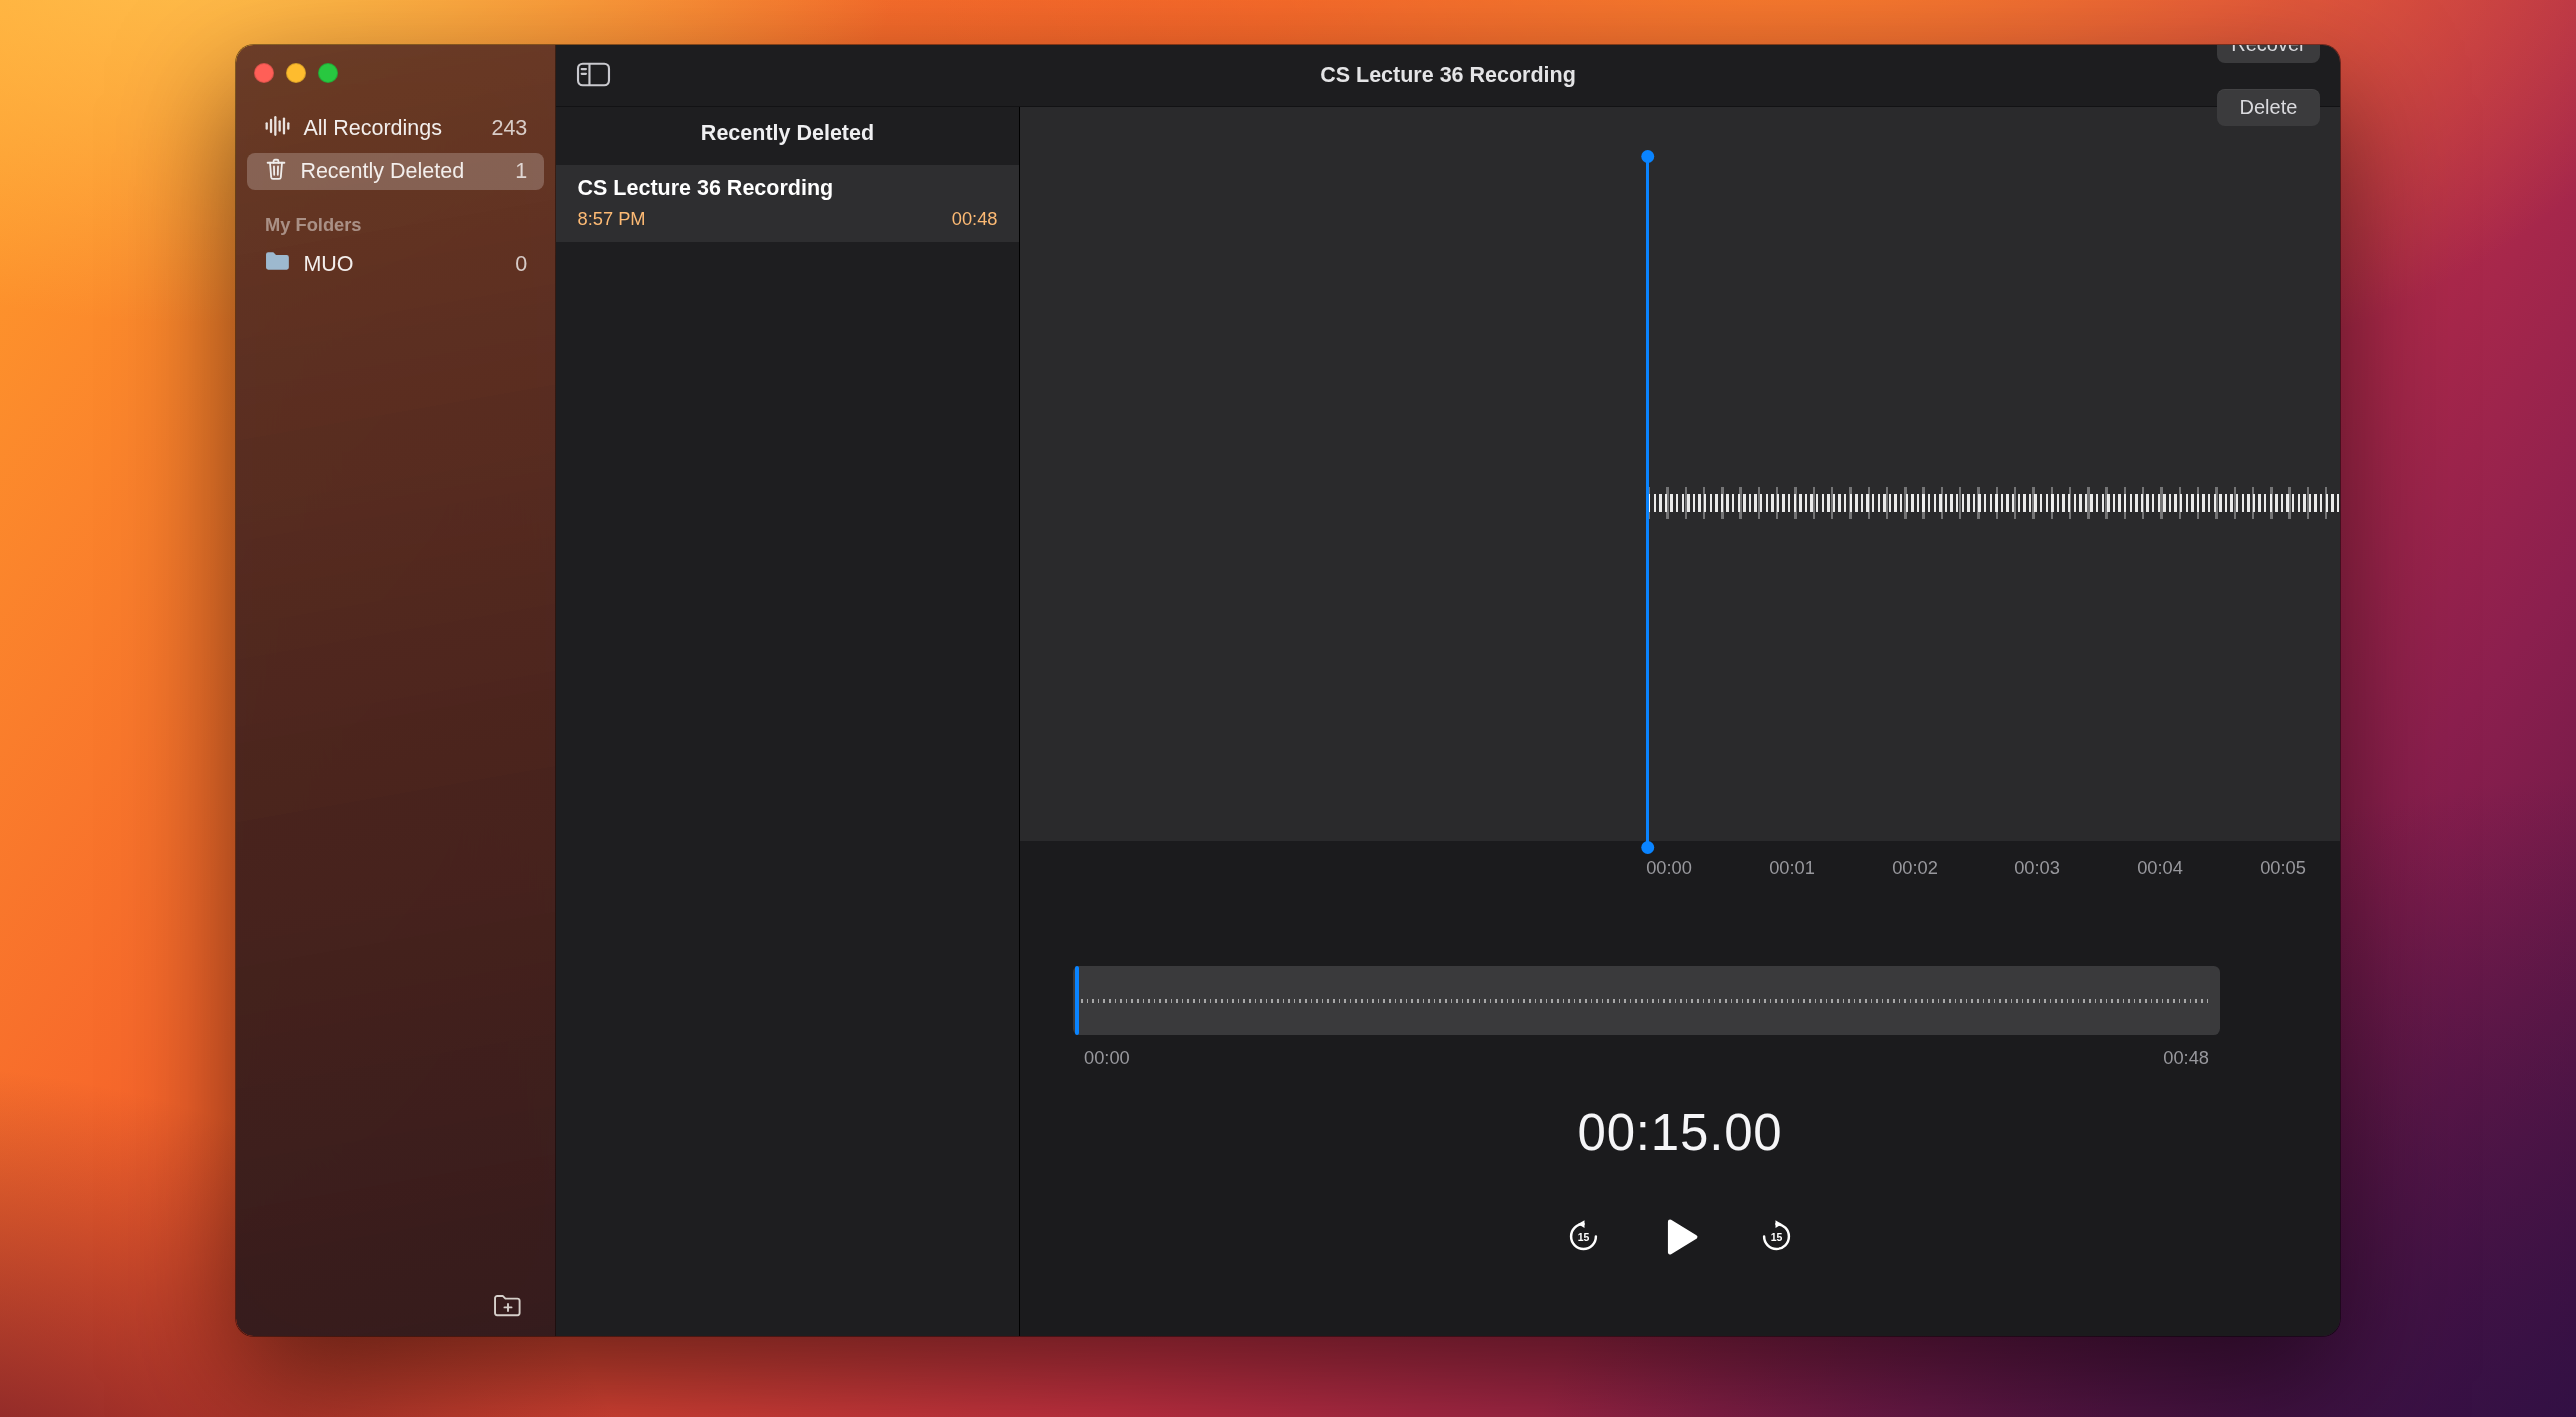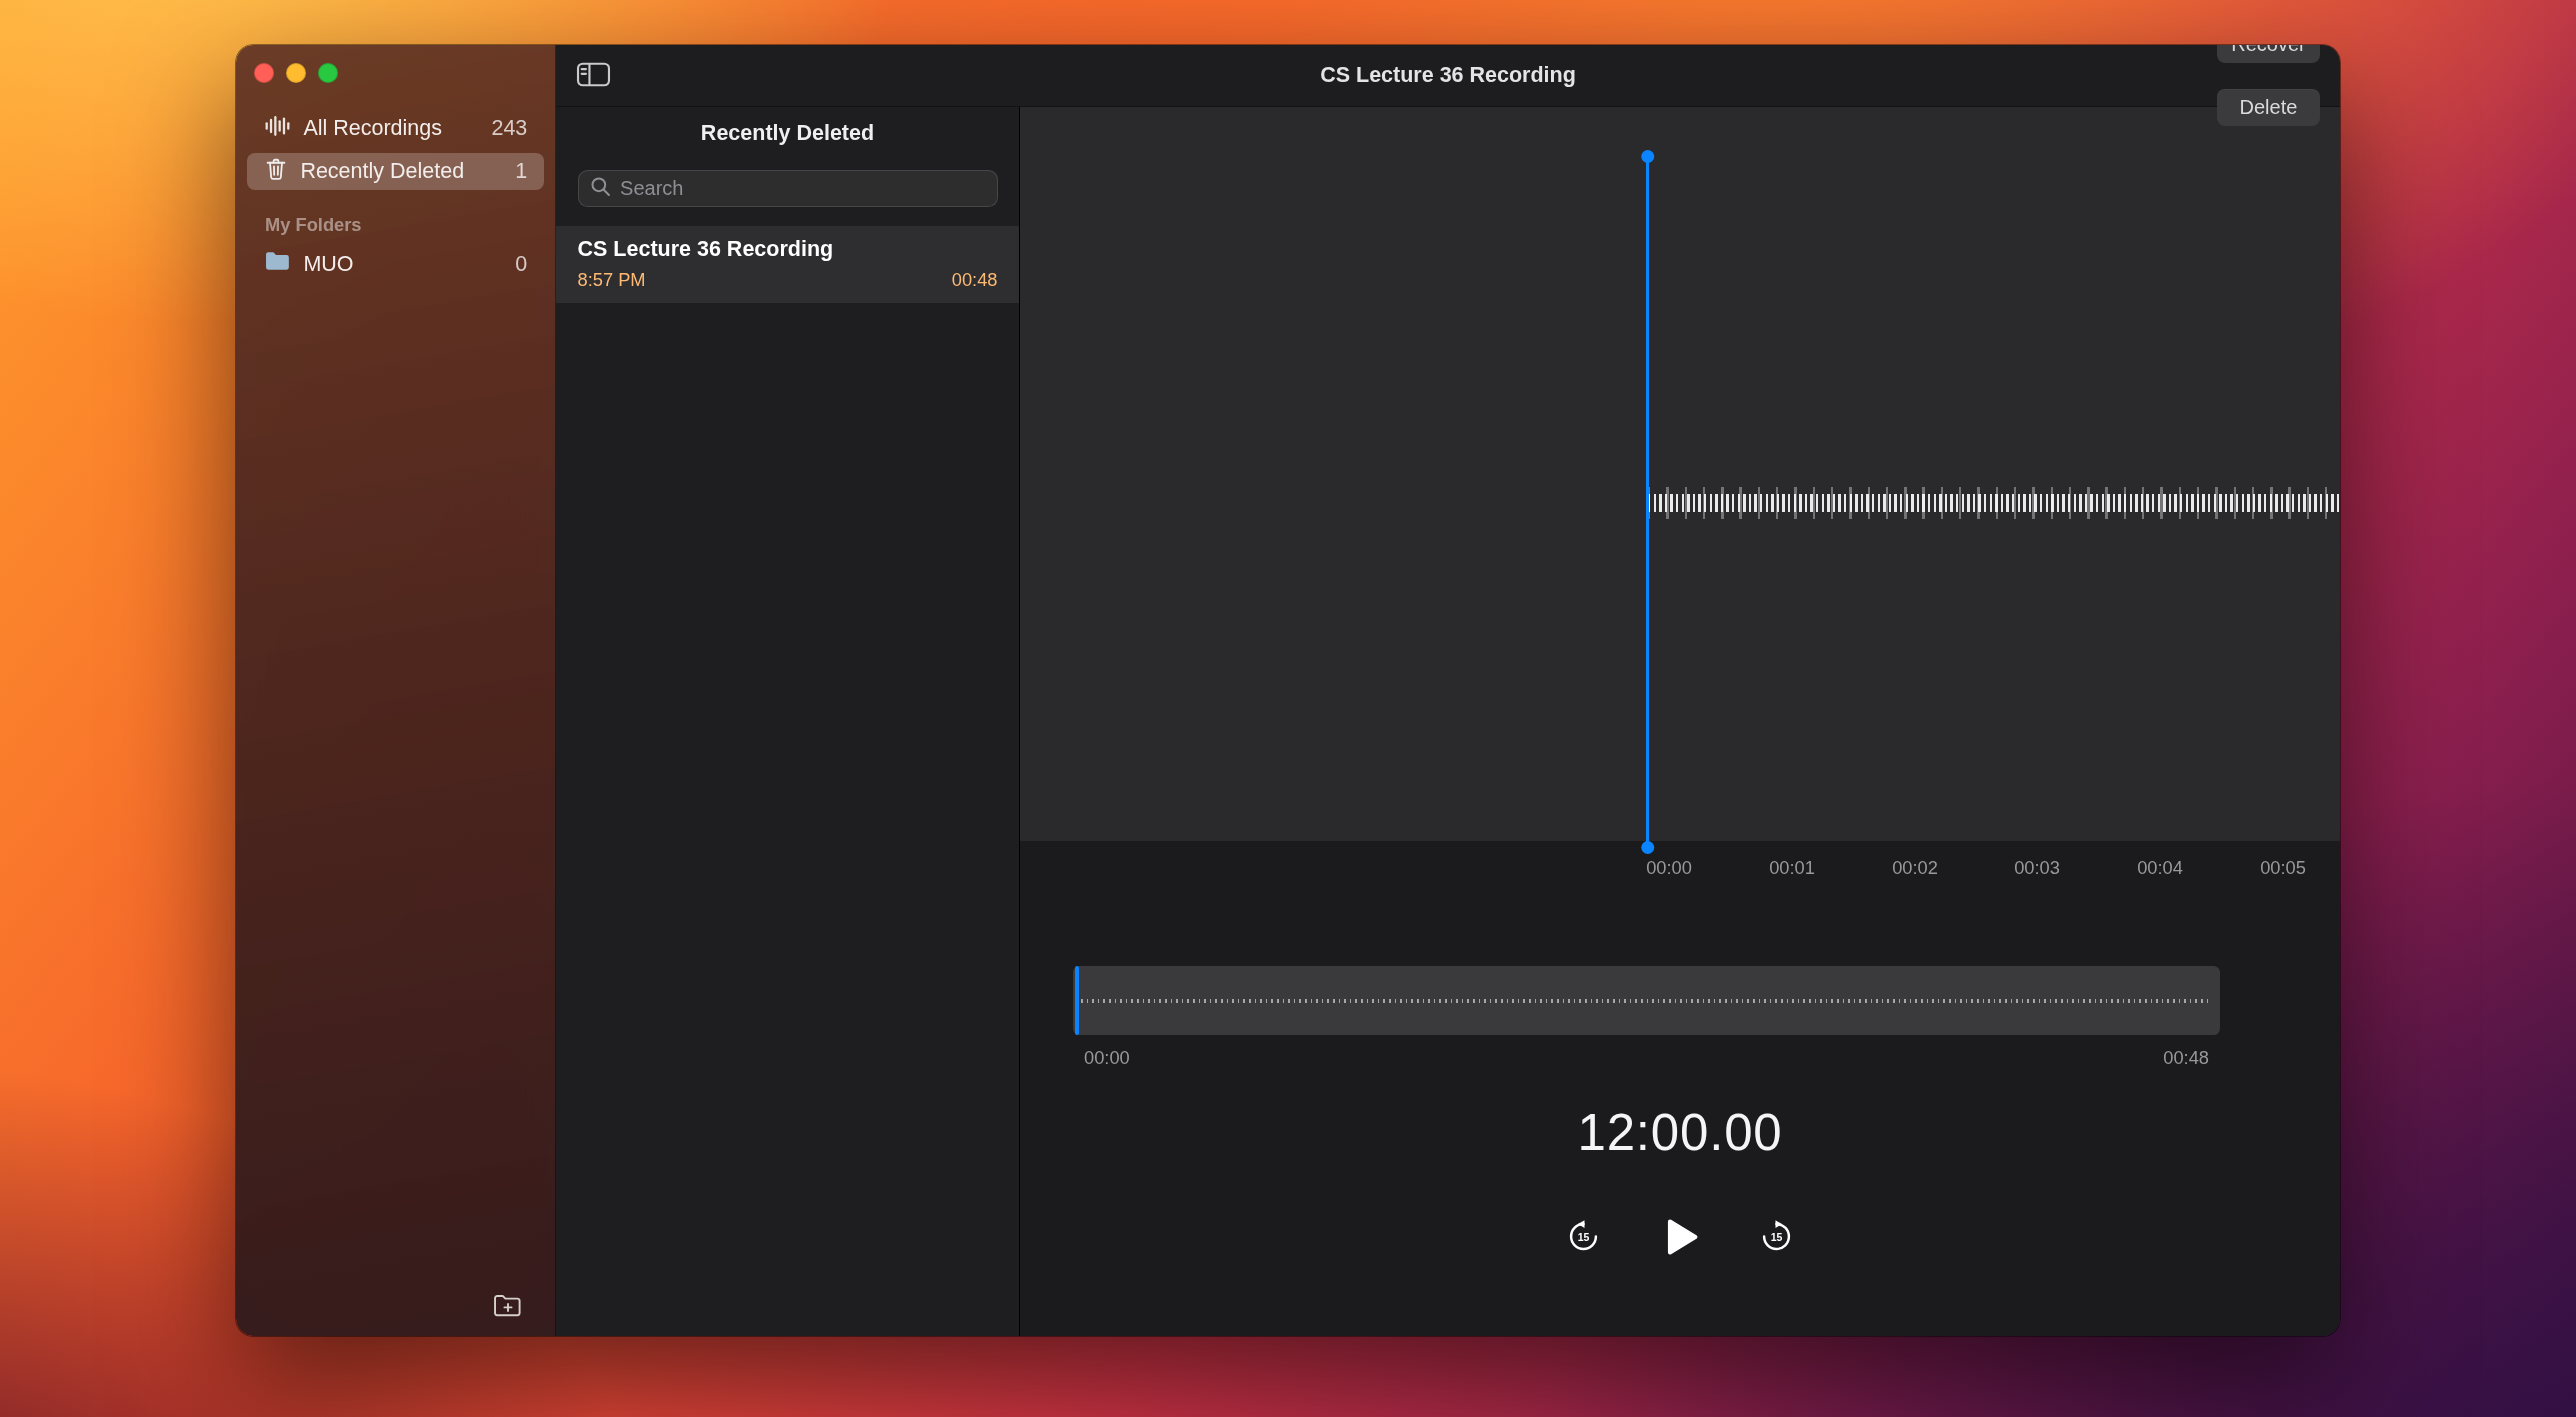--- a/index.html
+++ b/index.html
@@ -198,29 +198,20 @@
         <button class="tb-btn">Recover</button>
         <button class="tb-btn">Delete</button>
       </div>
     </div>
 
     <div class="panes">
 
       <section class="list-pane">
         <div class="list-header">Recently Deleted</div>
 
-        <div class="search-wrap">
-          <span>
-            <svg width="24" height="24" viewBox="0 0 20 20" fill="none" stroke="#8e8e93" stroke-width="1.7" stroke-linecap="round">
-              <circle cx="8.2" cy="8.2" r="5.3"></circle>
-              <line x1="12.3" y1="12.3" x2="16.6" y2="16.6"></line>
-            </svg>
-          </span>
-          <input type="text" placeholder="Search" style="">
-        </div>
 
         <div class="list-item">
           <div class="li-title">CS Lecture 36 Recording</div>
           <div class="li-sub">
             <span>8:57 PM</span>
             <span>00:48</span>
           </div>
         </div>
 
       </section>
@@ -247,21 +238,21 @@
 
         <div class="overview">
           <div class="ov-wave"></div>
           <div class="ov-playhead"></div>
         </div>
         <div class="ov-labels">
           <span>00:00</span>
           <span>00:48</span>
         </div>
 
-        <div class="timecode">12:00.00</div>
+        <div class="timecode">00:15.00</div>
 
         <div class="transport">
           <button class="icon-btn">
             <span>
               <svg width="35" height="35" viewBox="0 0 24 24">
                 <path d="M12 3.5 a8.5 8.5 0 1 0 8.5 8.5" fill="none" stroke="#ffffff" stroke-width="1.7" stroke-linecap="round"></path>
                 <polygon points="12.7,0.9 12.7,6.1 8.2,3.5" fill="#ffffff"></polygon>
                 <text x="12" y="15" font-size="7.2" font-weight="600" text-anchor="middle" fill="#ffffff">15</text>
               </svg>
             </span>

